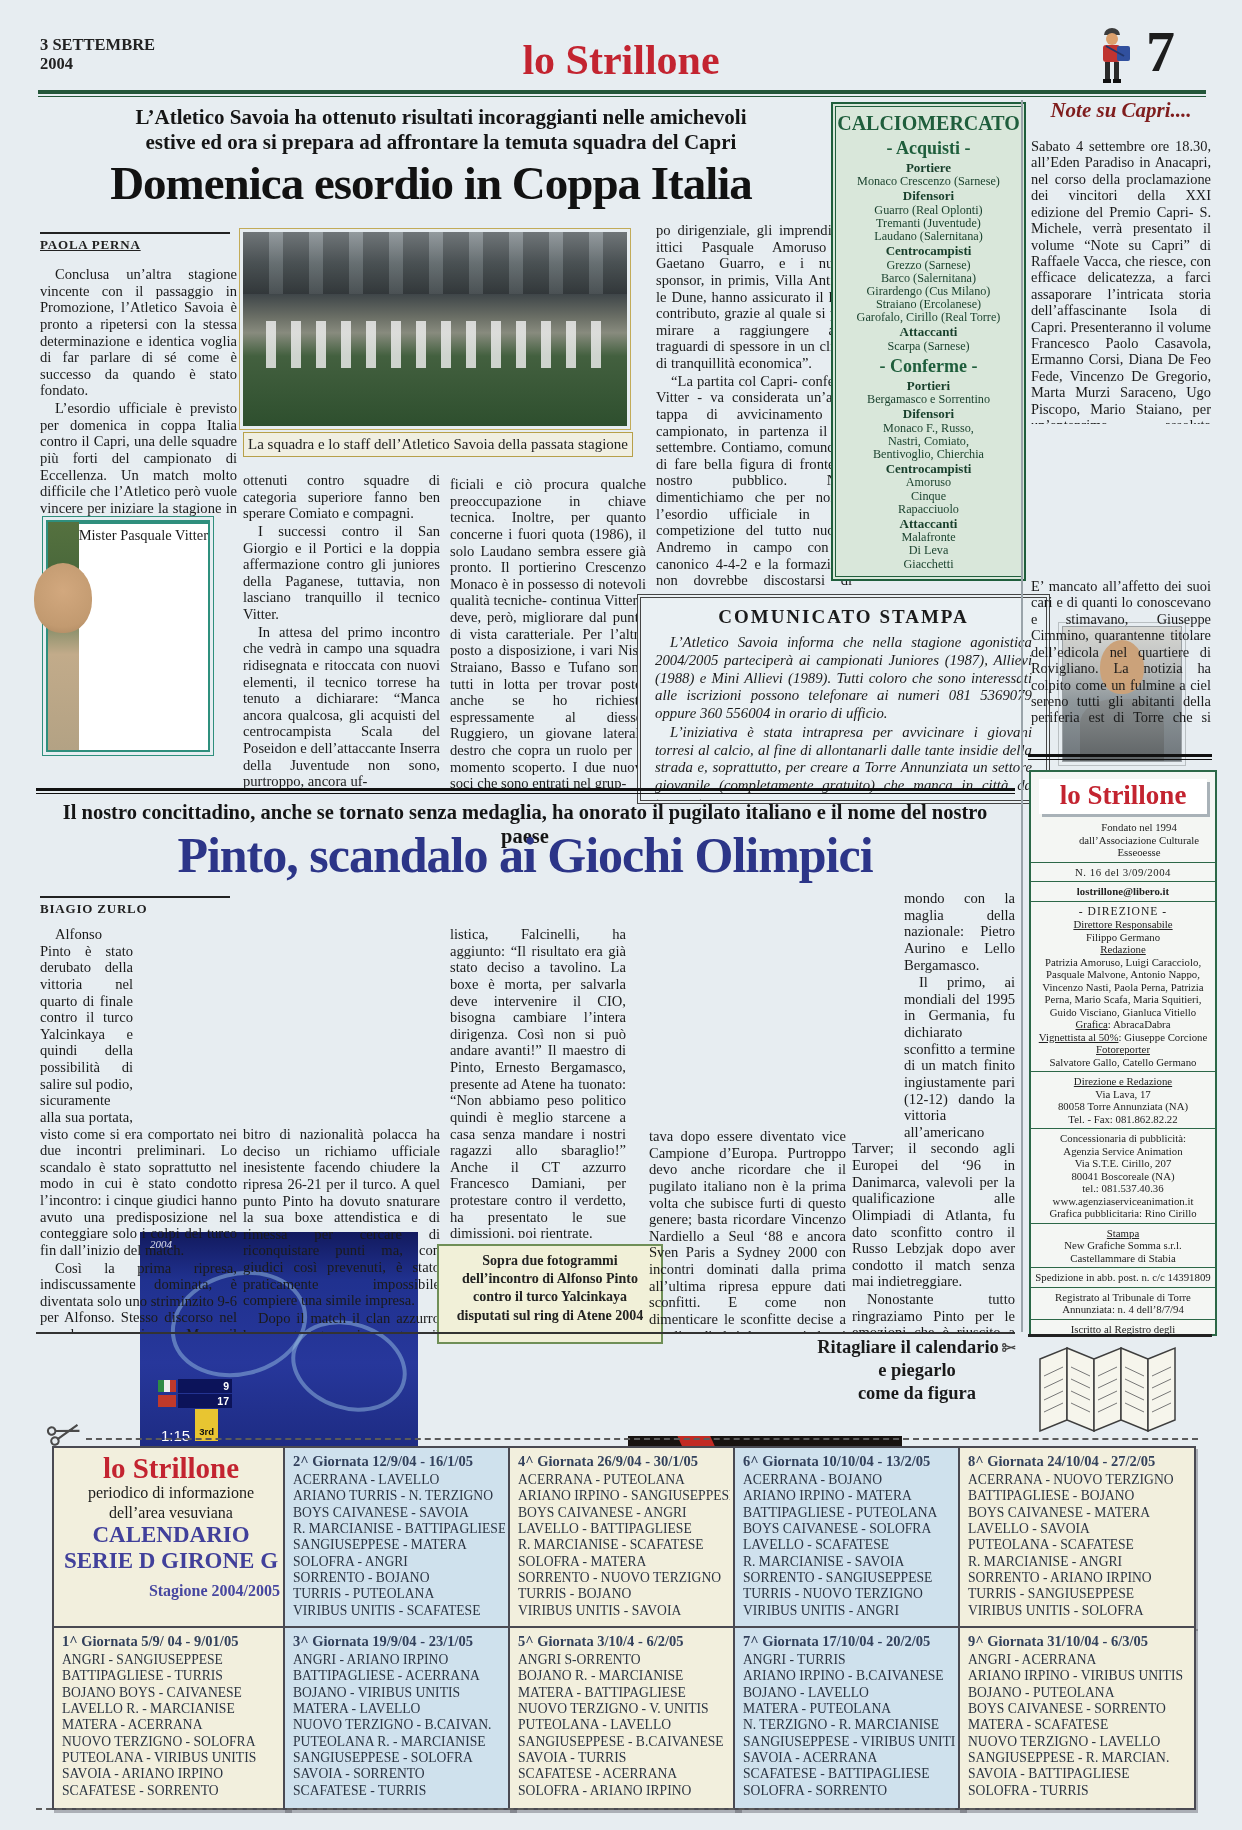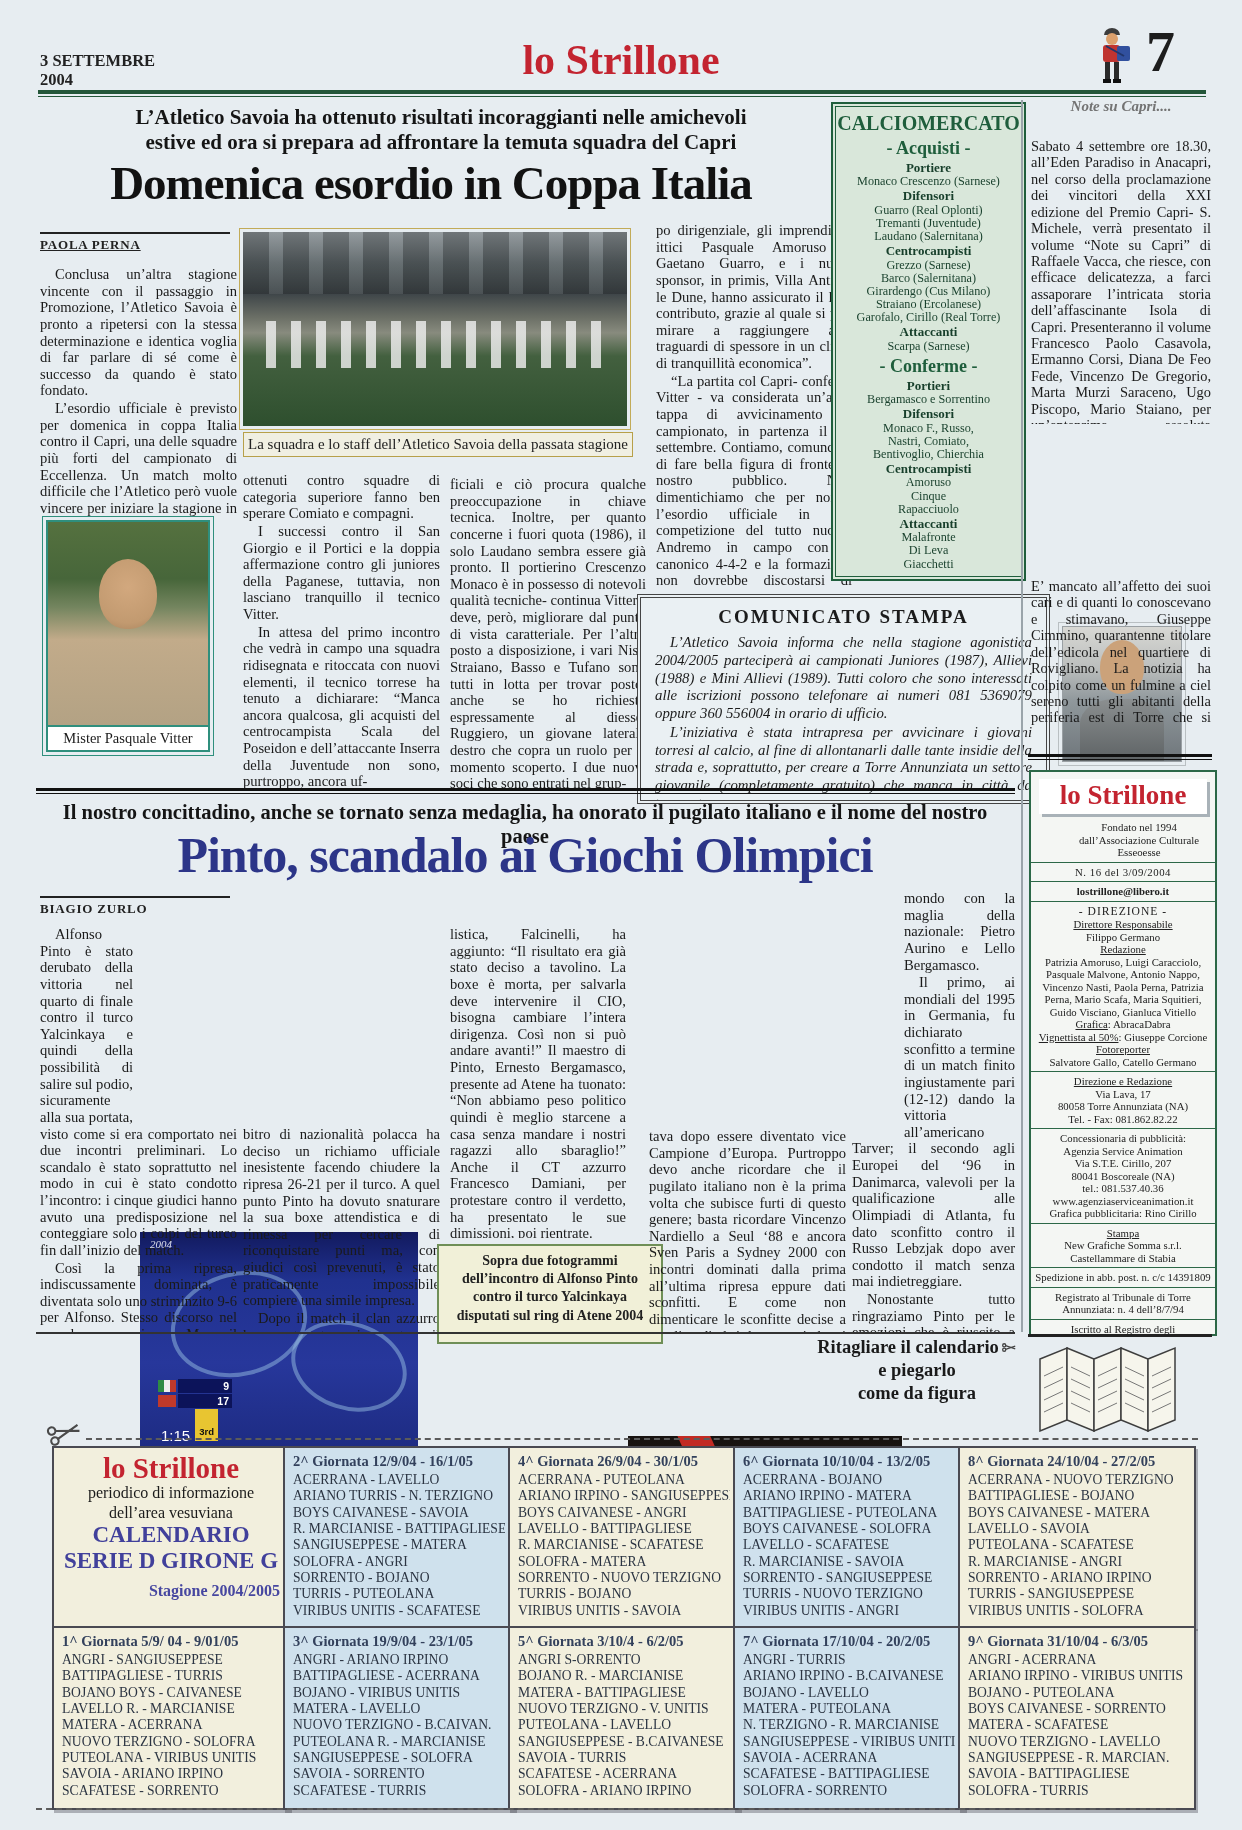--- a/index.html
+++ b/index.html
@@ -13,37 +13,37 @@
   .masthead-red{color:#c32430;font-weight:700;font-size:42px;text-align:center;letter-spacing:0;}
   .pagenum{font-size:58px;font-weight:600;color:#1d1d1d;}
   .green-rule{border-top:4px solid #24573a;border-bottom:1px solid #24573a;height:2px;}
   .kicker{font-weight:700;font-size:21px;line-height:1.18;text-align:center;color:#151515;}
   .headline1{font-size:47px;font-weight:700;letter-spacing:-1px;text-align:center;color:#121212;white-space:nowrap;}
   .headline2{font-size:50px;font-weight:700;letter-spacing:-1px;text-align:center;color:#2c3588;white-space:nowrap;}
   .byline{font-size:13px;letter-spacing:.8px;border-top:2px solid #222;padding-top:3px;font-weight:600;color:#222;}
   .photo-frame{outline:1px solid #c2ab58;outline-offset:3px;}
   .caption-strip{border:1px solid #b7a049;background:#f0efe2;font-size:15px;text-align:center;
                  padding:3px 2px;color:#222;}
-  .vitter{border:2px solid #2f8f7d;background:#fff;display:flex;flex-direction:column;outline:1px solid #2f8f7d;outline-offset:3px;}
+  .vitter{border:2px solid #2f8f7d;background:#fff;display:flex;outline:1px solid #2f8f7d;outline-offset:3px;}
   .vitter .ph{flex:1;background:linear-gradient(180deg,#55713f 0%,#47663a 28%,#74855f 42%,#c2ab8a 58%,#b3a284 100%);position:relative;}
   .vitter .ph::after{content:"";position:absolute;left:50%;top:18%;width:58px;height:70px;margin-left:-29px;
                      border-radius:50% 50% 46% 46%;background:radial-gradient(circle at 50% 40%,#d2a87e 0%,#c29a70 70%,#a8845e 100%);}
   .vitter .cap{border-top:2px solid #2f8f7d;font-size:14.5px;text-align:center;padding:3px 0;background:#fff;}
   .teamphoto{background:linear-gradient(180deg,#8d9498 0%,#5d6669 16%,#3f4649 32%,#6b6f66 44%,#888b7e 52%,#43603f 64%,#2e4f2e 100%);position:relative;overflow:hidden;}
   .teamphoto::before{content:"";position:absolute;left:0;top:0;right:0;height:32%;
       background:repeating-linear-gradient(90deg,rgba(0,0,0,.35) 0 26px,rgba(255,255,255,.10) 26px 40px);opacity:.6;}
   .teamphoto::after{content:"";position:absolute;left:6%;right:4%;top:46%;height:24%;
       background:repeating-linear-gradient(90deg,rgba(240,240,240,.95) 0 10px,rgba(240,240,240,0) 10px 25px);opacity:.85;}
   .cm-box{background:#d9e7da;border:2px solid #1f5e3c;box-shadow:inset 0 0 0 2px #d9e7da,inset 0 0 0 3px #1f5e3c;
           padding:6px 4px;text-align:center;color:#173f2b;overflow:hidden;}
   .cm-title{font-size:20px;font-weight:700;color:#1f5e3c;margin:2px 0 2px;}
   .cm-sub{font-size:18px;font-weight:700;color:#1f5e3c;margin:3px 0 2px;}
   .cm-box .li-role{font-weight:700;font-size:13px;line-height:1.1;margin-top:1px;}
   .cm-box .li-name{font-size:12.2px;line-height:1.08;}
-  .capri-title{font-style:italic;font-weight:700;font-size:15px;text-align:center;color:#737373;}
+  .capri-title{font-style:italic;font-weight:700;font-size:21px;text-align:center;color:#7f1d1d;}
   .suitphoto{border:1px solid #9aa0a4;outline:1px solid #b9bfc2;outline-offset:3px;position:relative;
      background:linear-gradient(180deg,#d8d8d4 0%,#bcbfbe 30%,#90989c 55%,#6f767b 100%);}
   .suitphoto::after{content:"";position:absolute;left:50%;top:10%;width:44px;height:54px;margin-left:-22px;
      border-radius:50% 50% 46% 46%;background:#cba27a;}
   .suitphoto::before{content:"";position:absolute;left:14%;right:14%;bottom:0;height:46%;
      background:linear-gradient(180deg,#8b8f90,#5e6365);border-radius:40% 40% 0 0;}
   .comunicato{border:4px double #444;background:#eaf0f3;padding:6px 14px;overflow:hidden;}
   .comunicato .t{font-size:19px;letter-spacing:2px;text-align:center;font-weight:600;margin:2px 0 6px;}
   .comunicato .b{font-style:italic;font-size:14.8px;line-height:1.2;text-align:justify;}
   .dividerH{border-top:3px solid #111;border-bottom:1px solid #111;height:2px;}
@@ -85,21 +85,21 @@
   .info-title{color:#c32430;font-weight:700;font-size:29px;text-align:center;line-height:1.05;}
   .info-sub{font-size:16px;text-align:center;line-height:1.2;color:#1b1b1b;}
   .info-cal{font-size:23px;font-weight:700;color:#41409b;text-align:center;line-height:1.15;}
   .info-season{font-size:16px;font-weight:700;color:#4747a0;text-align:right;margin-top:7px;}
 </style>
 </head>
 <body>
 
 <div class="page">
 
-  <div class="abs date" style="left:40px;top:36px;width:170px;margin-top:16px;">
+  <div class="abs date" style="left:40px;top:36px;width:170px;">
     <div>3 SETTEMBRE</div>
     <div>2004</div>
   </div>
   <div class="abs masthead-red" style="left:421px;top:36px;width:400px;">lo Strillone</div>
   <div class="abs" style="left:1094px;top:26px;">
     <svg width="40" height="60" viewBox="0 0 40 60">
       <path d="M10,9 a8,7 0 0 1 16,0 Z" fill="#3c3c3c"></path>
       <circle cx="18" cy="13" r="6" fill="#dca06c"></circle>
       <rect x="9" y="19" width="17" height="17" rx="3" fill="#c03430"></rect>
       <rect x="23" y="20" width="13" height="15" rx="2" fill="#31509e"></rect>

